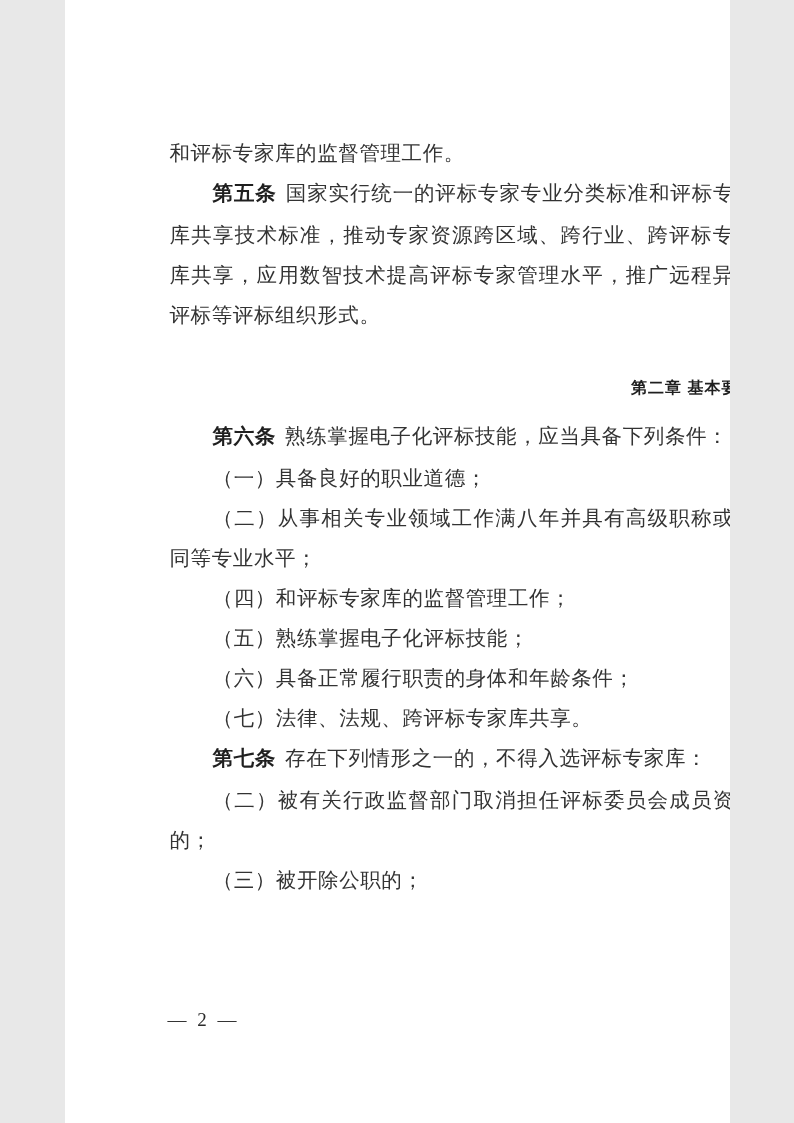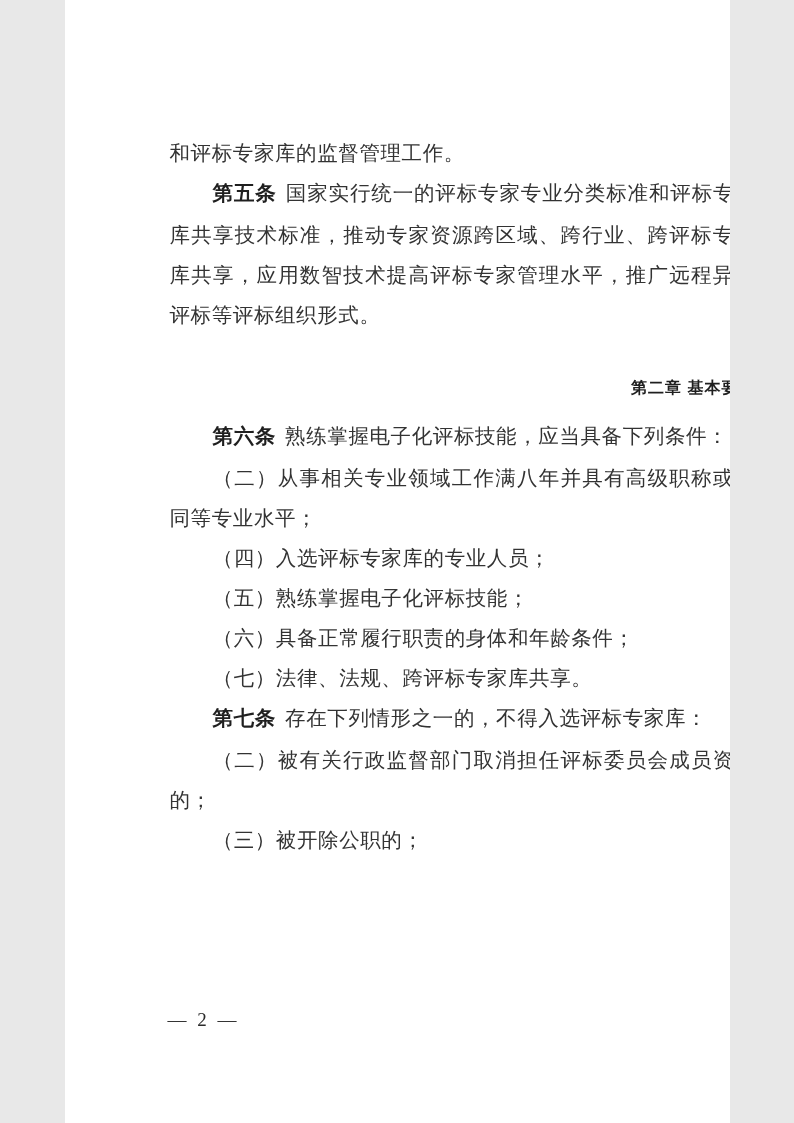--- a/index.html
+++ b/index.html
@@ -60,22 +60,23 @@
   <div class="content">
 
     <p><span>和评标专家库的监督管理工作。</span></p>
 
     <p class="indent"><span class="lead">第五条</span><span>国家实行统一的评标专家专业分类标准和评标专家库共享技术标准，推动专家资源跨区域、跨行业、跨评标专家库共享，应用数智技术提高评标专家管理水平，推广远程异地评标等评标组织形式。</span></p>
 
     <h2 class="chapter-heading">第二章 基本要求</h2>
 
     <p class="indent"><span class="lead">第六条</span><span>熟练掌握电子化评标技能，应当具备下列条件：</span></p>
 
+    <p class="indent"><span>（一）具备良好的职业道德；</span></p>
     <p class="indent"><span>（二）从事相关专业领域工作满八年并具有高级职称或者同等专业水平；</span></p>
-    <p class="indent"><span>（四）入选评标专家库的专业人员；</span></p>
+    <p class="indent"><span>（四）和评标专家库的监督管理工作；</span></p>
     <p class="indent"><span>（五）熟练掌握电子化评标技能；</span></p>
     <p class="indent"><span>（六）具备正常履行职责的身体和年龄条件；</span></p>
     <p class="indent"><span>（七）法律、法规、跨评标专家库共享。</span></p>
 
 
     <p class="indent"><span class="lead">第七条</span><span>存在下列情形之一的，不得入选评标专家库：</span></p>
 
     <p class="indent"><span>（二）被有关行政监督部门取消担任评标委员会成员资格的；</span></p>
     <p class="indent"><span>（三）被开除公职的；</span></p>
 

